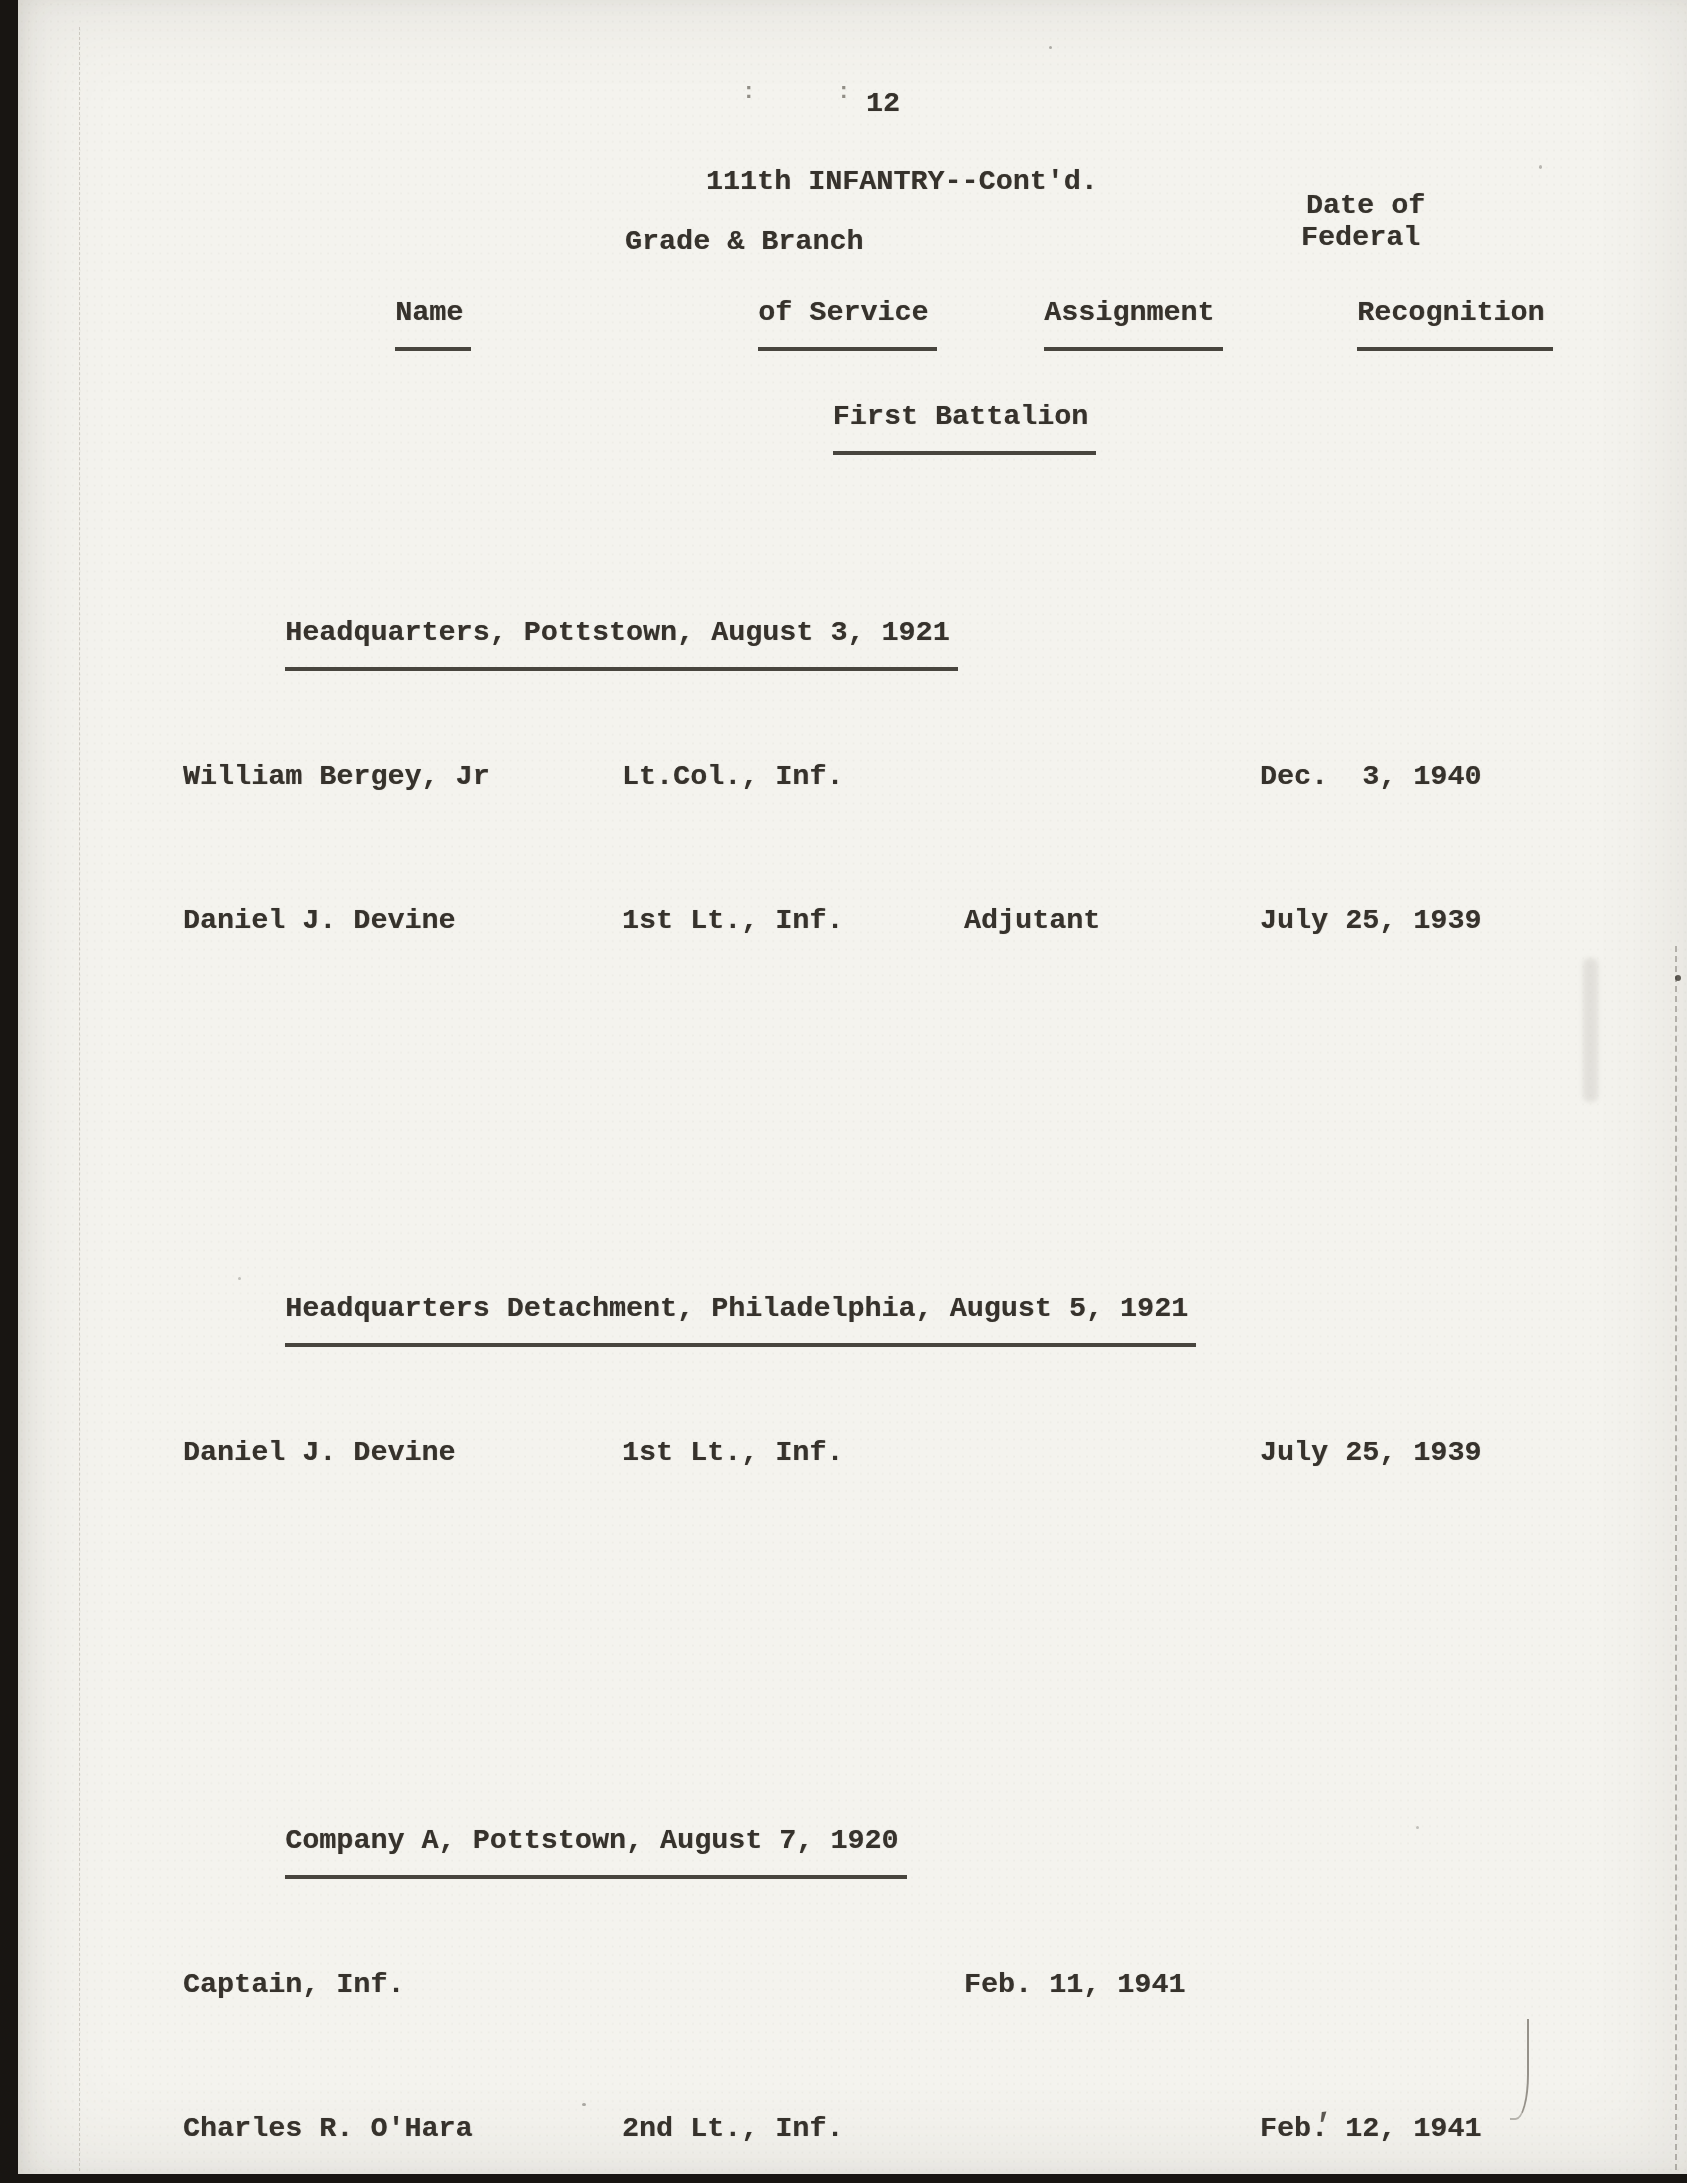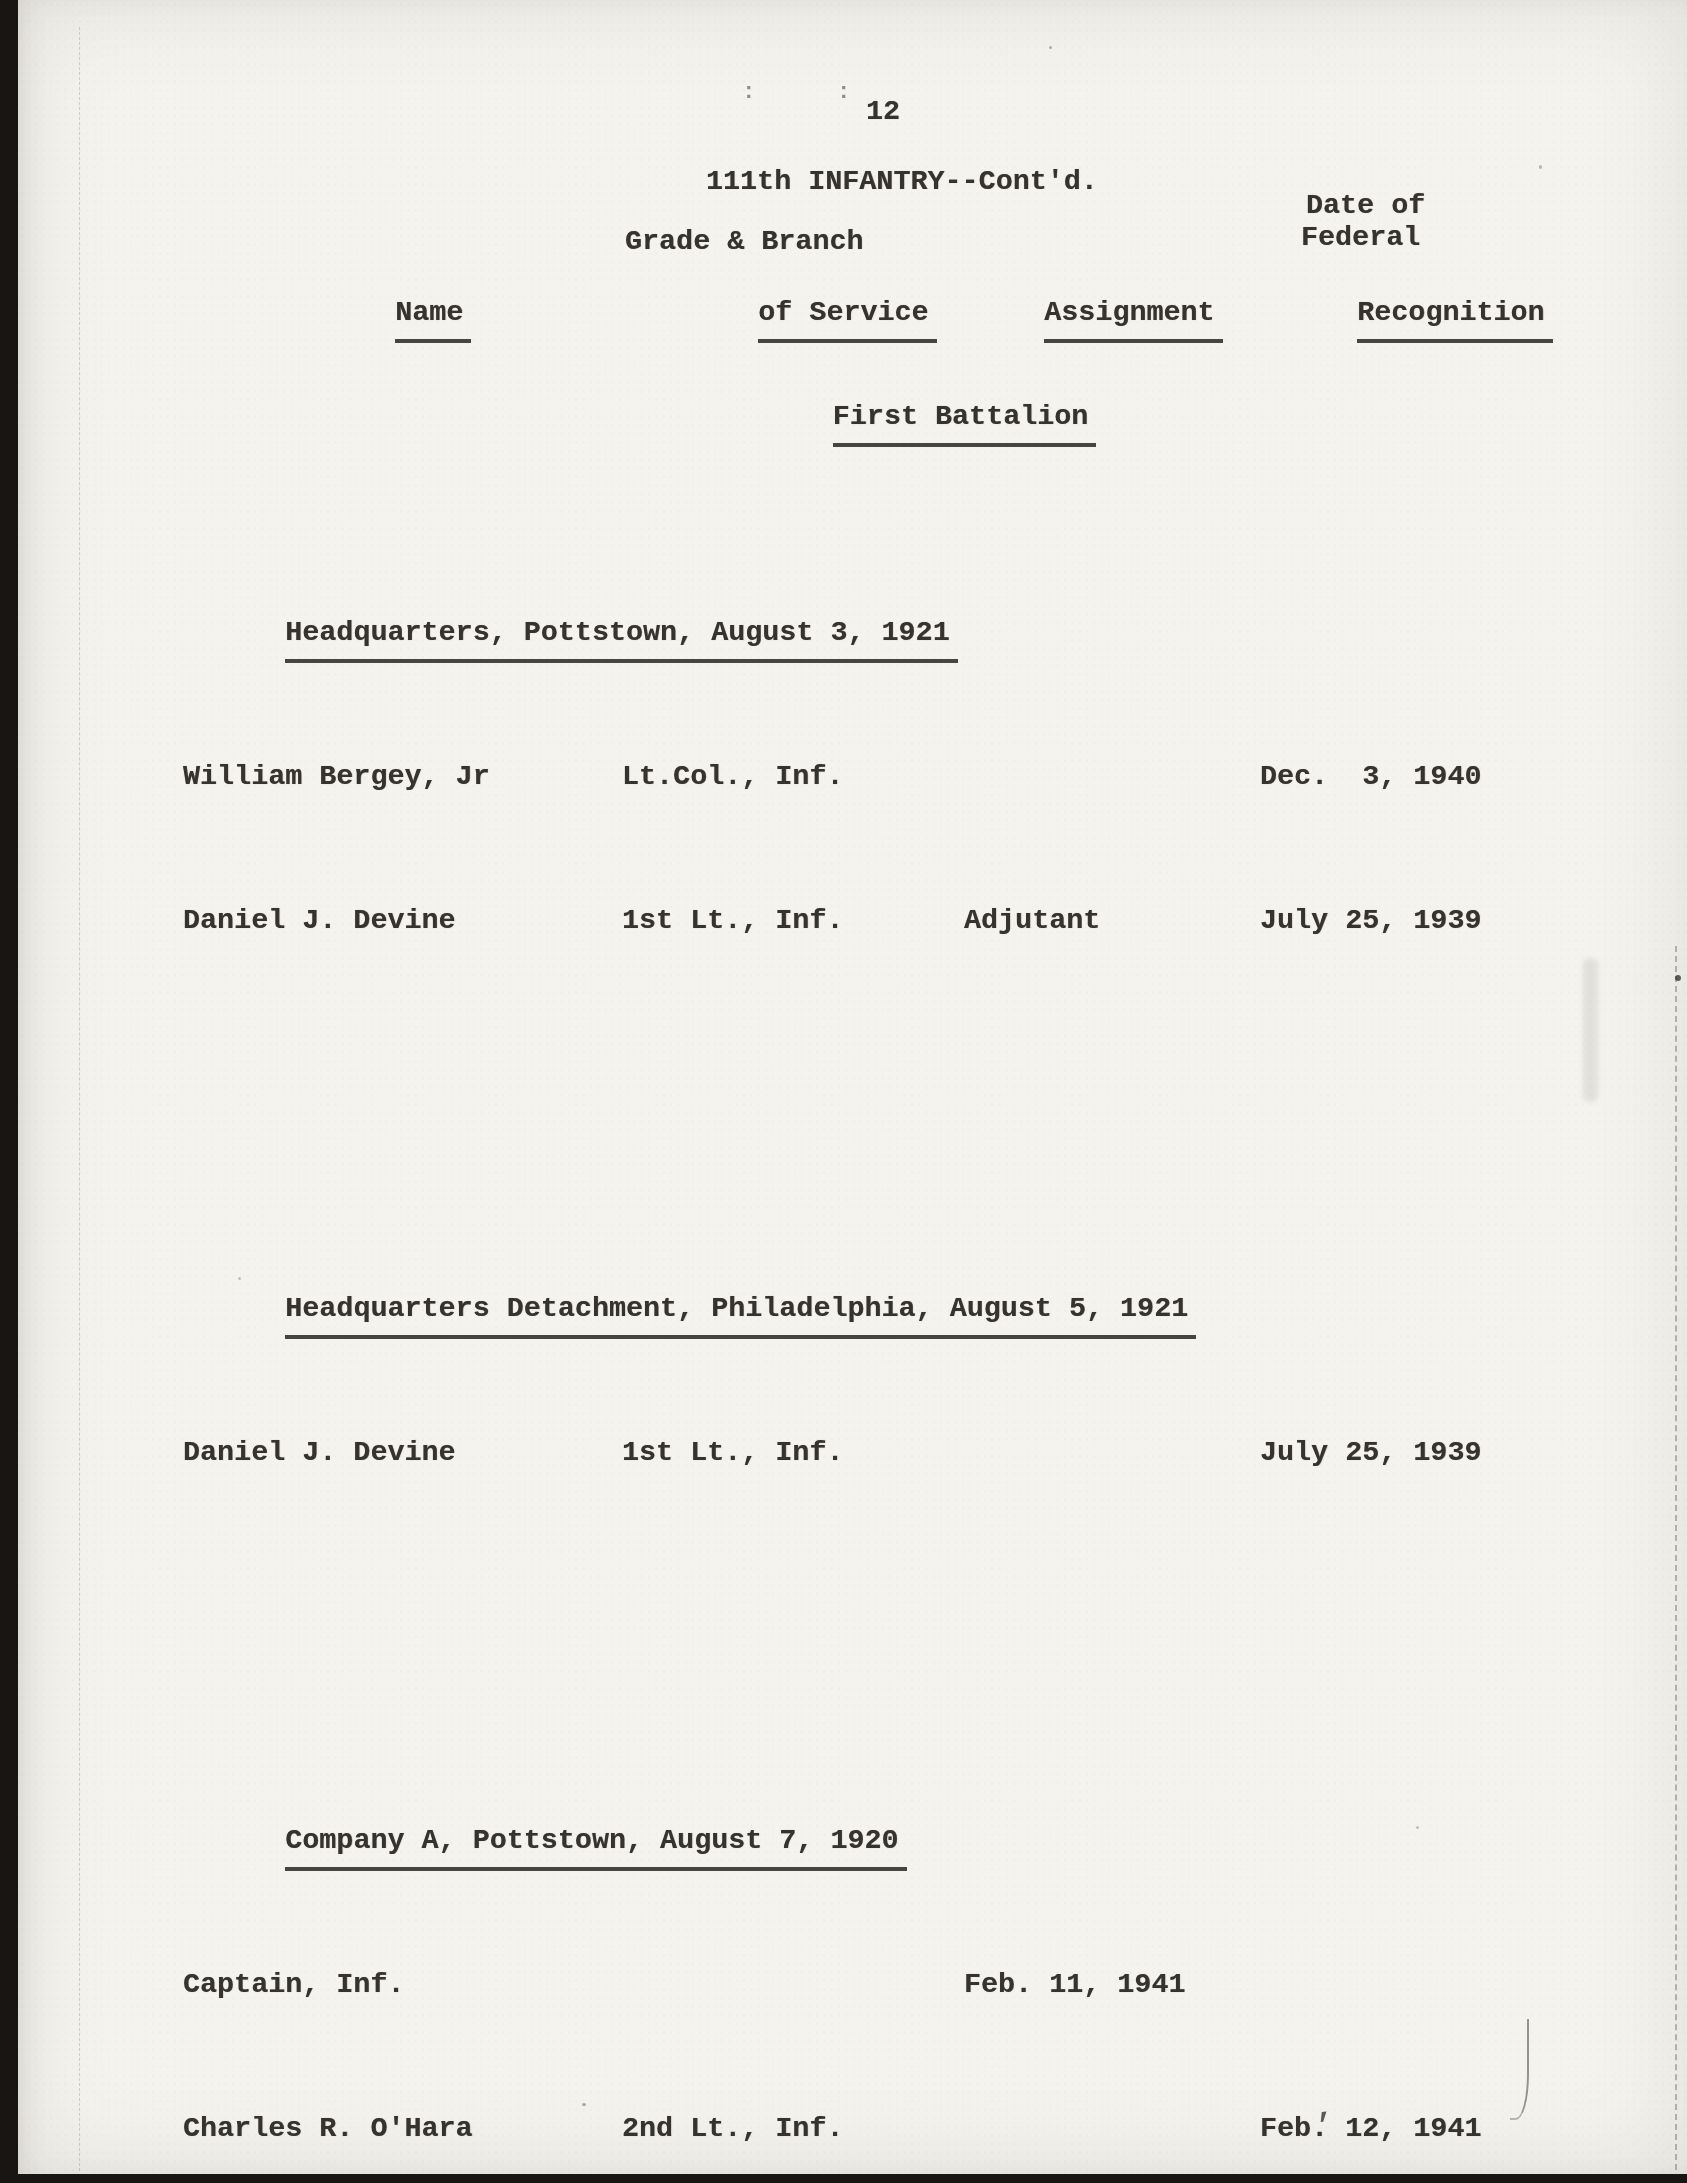--- a/index.html
+++ b/index.html
@@ -25,21 +25,21 @@
     font-size: 28.4px;
     line-height: 36px;
     text-shadow: 0.3px 0.4px 0.7px rgba(54,50,44,0.55);
     white-space: pre;
   }
   .abs { position: absolute; }
   .u {
     display: inline-block;
     border-bottom: 4px solid rgba(48,44,38,0.88);
     padding-right: 8px;
-    padding-bottom: 8px;
+    padding-bottom: 16px;
   }
   .roster { position: absolute; left: 165px; top: 291px; width: 1376px; }
   .block-battalion {
     margin-top: 28px;
     height: 36px;
     text-align: center;
     padding-left: 119px;
   }
   .block-battalion:first-child { margin-top: 0; }
   .block-section { margin-top: 28px; }
@@ -91,21 +91,21 @@
   .sp4 { left: 582px;  top: 2103px; width: 4px; height: 3.3px; opacity: .5; }
   .sp5 { left: 238px;  top: 1277px; width: 3.3px; height: 3.3px; opacity: .35; }
   .sp6 { left: 1416px; top: 1826px; width: 3.3px; height: 3.3px; opacity: .35; }
 </style>
 </head>
 <body>
 
 <div class="scan">
   <div class="paper">
 
-    <div class="abs ink" style="left:848px; top:94px;">12</div>
+    <div class="abs ink" style="left:848px; top:86px;">12</div>
     <div class="abs ink" style="left:688px; top:156px;margin-top:8px;">111th INFANTRY--Cont'd.</div>
 
     <div class="abs ink" style="left:1288px; top:188px;">Date of</div>
     <div class="abs ink" style="left:607px; top:224px;">Grade &amp; Branch</div>
     <div class="abs ink" style="left:1283px; top:220px;">Federal</div>
     <div class="abs ink" style="left:275px; top:259px;">
       <span class="u">Name</span>
     </div>
     <div class="abs ink" style="left:924px; top:259px;">
       <span class="u">Assignment</span>

